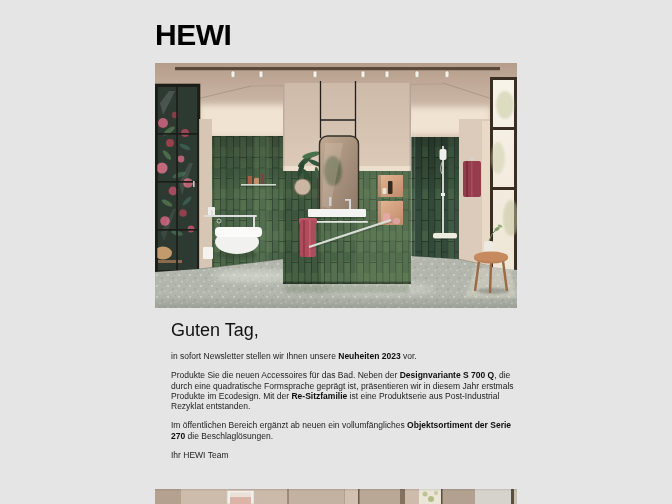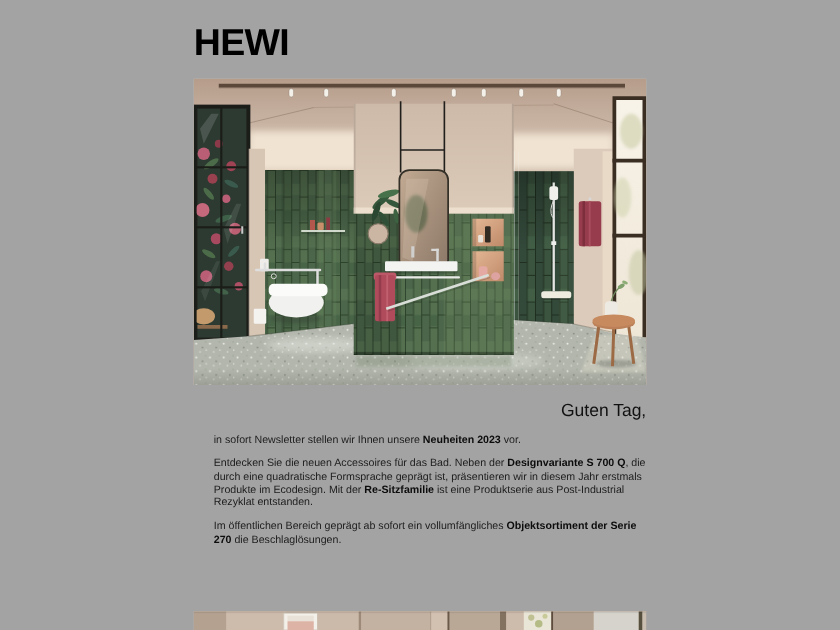--- a/index.html
+++ b/index.html
@@ -1,24 +1,24 @@
 <!DOCTYPE html>
 <html><head>
 <meta charset="utf-8">
 <style>
   html,body{margin:0;padding:0;background:#ffffff;}
-  .page{position:relative;width:672px;height:504px;background:#a3a3a3;overflow:hidden;
+  .page{position:relative;width:672px;height:504px;background:#e5e5e5;overflow:hidden;
         font-family:"Liberation Sans","DejaVu Sans",sans-serif;}
   .column{position:absolute;left:155px;top:0;width:362px;height:504px;}
   .logo{position:absolute;top:20px;left:0;font-size:30px;font-weight:bold;
         letter-spacing:-0.5px;color:#000;line-height:1;}
   .hero{position:absolute;top:63px;left:0;width:362px;height:245px;overflow:hidden;background:#cdbaa9;}
   .hero svg,.strip svg{display:block;}
   .textblock{position:absolute;top:320px;left:16px;width:346px;color:#1c1c1c;}
-  .greeting{font-size:14px;margin:0 0 10px 0;color:#111;text-align:right;}
+  .greeting{font-size:18px;margin:0 0 10px 0;color:#111;}
   .textblock p{font-size:8.5px;line-height:10.3px;margin:0 0 9px 0;}
   .textblock b{color:#0c0c0c;text-align:center;}
   .strip{position:absolute;top:489px;left:0;width:362px;height:15px;overflow:hidden;background:#c7b5a5;}
 </style>
 </head>
 <body>
 
 <div class="page">
   <div class="column">
 
@@ -304,22 +304,23 @@
           <ellipse cx="336" cy="193.6" rx="17" ry="5" fill="#c78a5e"></ellipse>
         </g>
 
         <rect x="0" y="232" width="362" height="13" fill="url(#vign)"></rect>
       </svg>
     </div>
 
     <div class="textblock">
       <div class="greeting">Guten Tag,</div>
       <p><span>in sofort Newsletter stellen wir Ihnen unsere </span><b>Neuheiten 2023</b><span> vor.</span></p>
-      <p><span>Entdecken Sie die neuen Accessoires für das Bad. Neben der </span><b>Designvariante S 700 Q</b><span>, die durch eine quadratische Formsprache geprägt ist, präsentieren wir in diesem Jahr erstmals Produkte im Ecodesign. Mit der </span><b>Re-Sitzfamilie</b><span> ist eine Produktserie aus Post-Industrial Rezyklat entstanden.</span></p>
-      <p><span>Im öffentlichen Bereich geprägt ab sofort ein vollumfängliches </span><b>Objektsortiment der Serie 270</b><span> die Beschlaglösungen.</span></p>
+      <p><span>Produkte Sie die neuen Accessoires für das Bad. Neben der </span><b>Designvariante S 700 Q</b><span>, die durch eine quadratische Formsprache geprägt ist, präsentieren wir in diesem Jahr erstmals Produkte im Ecodesign. Mit der </span><b>Re-Sitzfamilie</b><span> ist eine Produktserie aus Post-Industrial Rezyklat entstanden.</span></p>
+      <p><span>Im öffentlichen Bereich ergänzt ab neuen ein vollumfängliches </span><b>Objektsortiment der Serie 270</b><span> die Beschlaglösungen.</span></p>
+      <p class="signoff">Ihr HEWI Team</p>
     </div>
 
     <div class="strip">
       <svg width="362" height="15" viewBox="0 0 362 15" xmlns="http://www.w3.org/2000/svg">
         <rect width="362" height="15" fill="#c7b5a5"></rect>
         <rect x="0" y="0" width="26" height="15" fill="#b4a190"></rect>
         <rect x="26" y="0" width="48" height="15" fill="#cdbbab"></rect>
         <g>
           <rect x="72" y="1.5" width="27" height="13.5" fill="#f3efe9" stroke="#cfc8bc" stroke-width=".7"></rect>
           <rect x="75" y="3.5" width="21" height="4.5" fill="#e9e2d8"></rect>

